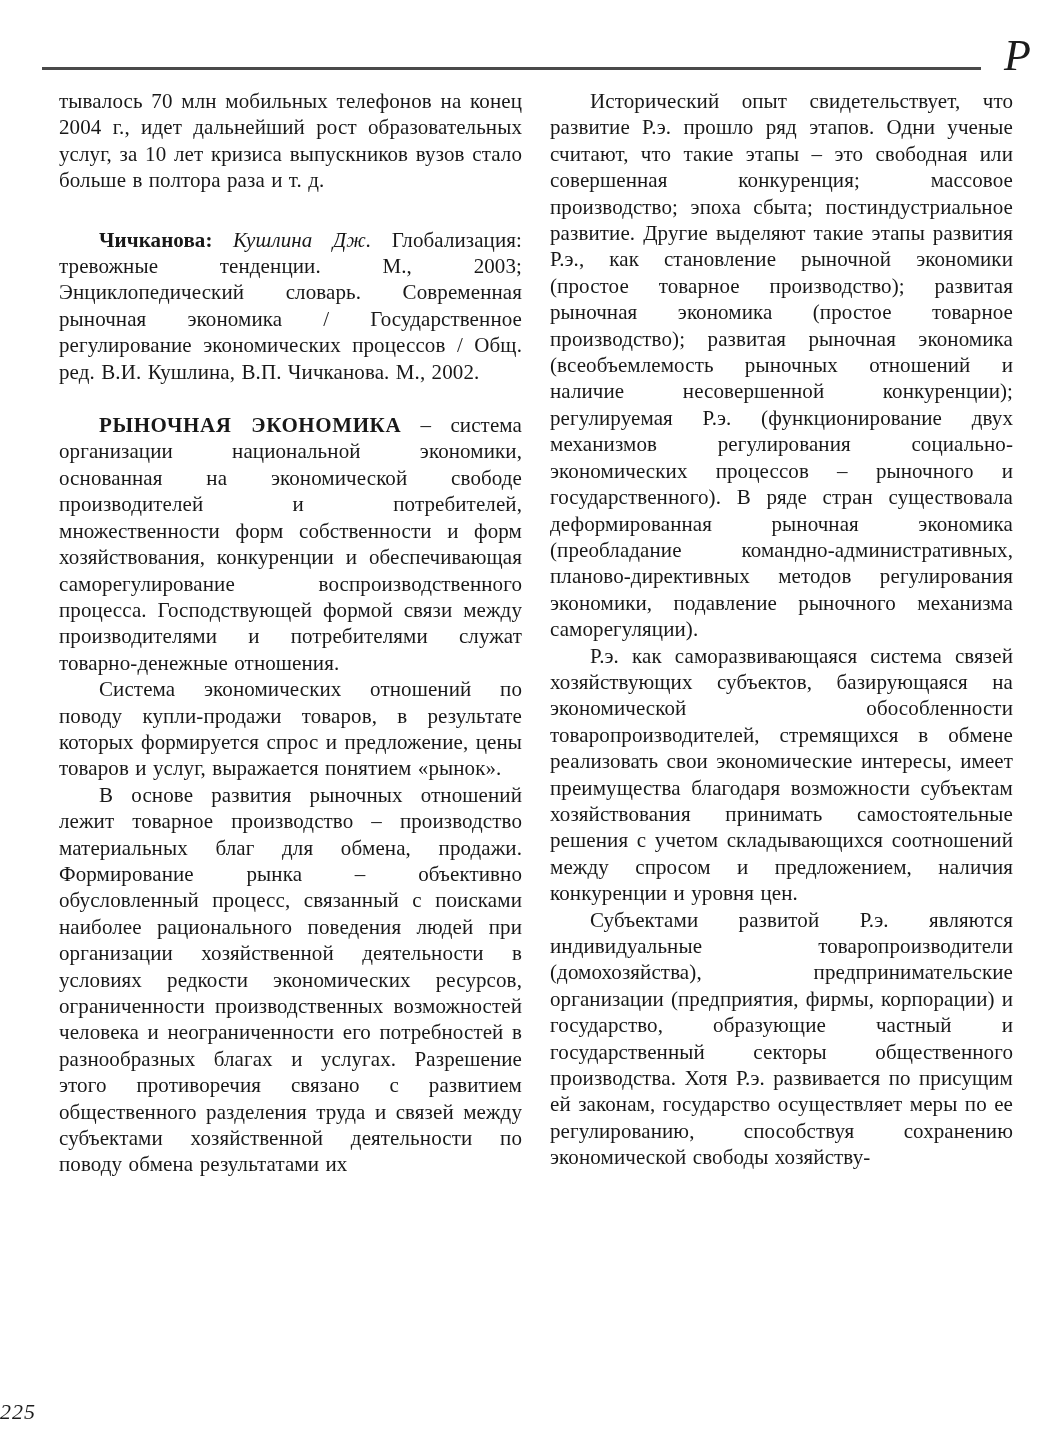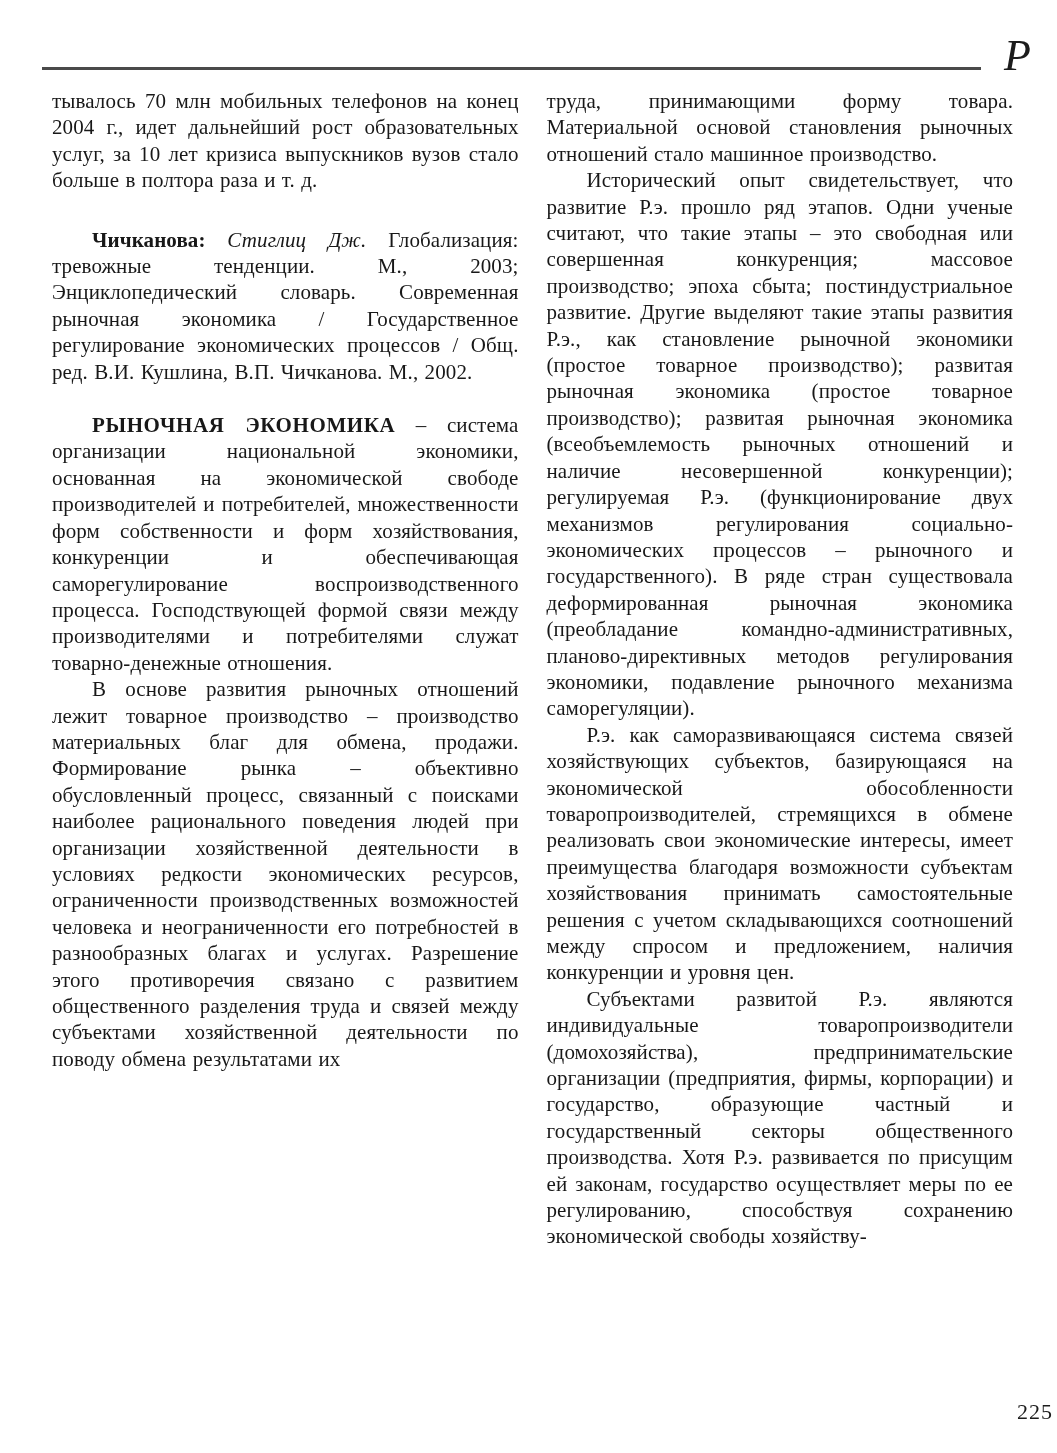--- a/index.html
+++ b/index.html
@@ -28,21 +28,21 @@
     right: 26px; top: 34px;
     font-size: 44px;
     line-height: 1;
     font-style: italic;
     font-weight: 500;
     color: #1c1c1c;
   }
   
   .columns {
     position: absolute;
-    top: 88px; left: 8px; right: 0;
+    top: 88px; left: 15px; right: 0;
     display: flex;
     gap: 28px;
     padding: 0 44px;
     box-sizing: border-box;
   }
   .col {
     flex: 1 1 0;
     min-width: 0;
     font-size: 21px;
     line-height: 26.4px;
@@ -58,21 +58,22 @@
   .para-byline       { text-align: right; }
   .para-entry        { text-indent: 40px; margin-top: 27px; }
   .para-body         { text-indent: 40px; }
   .run-bold   { font-weight: bold; }
   .run-italic { font-style: italic; }
   .para-entry .run-bold { letter-spacing: 0.6px; }
   
   .page-footer {
     position: absolute;
     bottom: 28px; left: 0; right: 4px;
-    text-align: right;
+    text-align: left;
+    font-style: italic;
   }
   .page-number {
     font-size: 22px;
     letter-spacing: 1px;
     color: #1c1c1c;
     display: inline-block;
   }
 </style>
 </head>
 <body>
@@ -80,26 +81,26 @@
 <div class="page">
 
   <header class="page-header">
     <div class="header-rule"></div>
     <div class="header-letter">Р</div>
   </header>
 
   <main class="columns">
     <section class="col">
         <p class="para para-continuation"><span class="run">тывалось 70 млн мобильных телефонов на конец 2004 г., идет дальнейший рост образовательных услуг, за 10 лет кризиса выпускников вузов стало больше в полтора раза и т. д.</span></p>
-        <p class="para para-literature"><span class="run run-bold">Чичканова: </span><span class="run run-italic">Стиглиц Дж. </span><span class="run">Глобализация: тревожные тенденции. М., 2003; Энциклопедический словарь. Современная рыночная экономика / Государственное регулирование экономических процессов / Общ. ред. В.И. Кушлина, В.П. Чичканова. М., 2002.</span></p>
+        <p class="para para-literature"><span class="run run-bold">Чичканова: </span><span class="run run-italic">Кушлина Дж. </span><span class="run">Глобализация: тревожные тенденции. М., 2003; Энциклопедический словарь. Современная рыночная экономика / Государственное регулирование экономических процессов / Общ. ред. В.И. Кушлина, В.П. Чичканова. М., 2002.</span></p>
         <p class="para para-entry"><span class="run run-bold">РЫНОЧНАЯ ЭКОНОМИКА</span><span class="run"> – система организации национальной экономики, основанная на экономической свободе производителей и потребителей, множественности форм собственности и форм хозяйствования, конкуренции и обеспечивающая саморегулирование воспроизводственного процесса. Господствующей формой связи между производителями и потребителями служат товарно-денежные отношения.</span></p>
+        <p class="para para-body"><span class="run">Система экономических отношений по поводу купли-продажи товаров, в результате которых формируется спрос и предложение, цены товаров и услуг, выражается понятием «рынок».</span></p>
         <p class="para para-body"><span class="run">В основе развития рыночных отношений лежит товарное производство – производство материальных благ для обмена, продажи. Формирование рынка – объективно обусловленный процесс, связанный с поисками наиболее рационального поведения людей при организации хозяйственной деятельности в условиях редкости экономических ресурсов, ограниченности производственных возможностей человека и неограниченности его потребностей в разнообразных благах и услугах. Разрешение этого противоречия связано с развитием общественного разделения труда и связей между субъектами хозяйственной деятельности по поводу обмена результатами их</span></p>
       </section>
     <section class="col">
-        <p class="para para-continuation"><span class="run">труда, принимающими форму товара. Материальной основой становления рыночных отношений стало машинное производство.</span></p>
         <p class="para para-body"><span class="run">Исторический опыт свидетельствует, что развитие Р.э. прошло ряд этапов. Одни ученые считают, что такие этапы – это свободная или совершенная конкуренция; массовое производство; эпоха сбыта; постиндустриальное развитие. Другие выделяют такие этапы развития Р.э., как становление рыночной экономики (простое товарное производство); развитая рыночная экономика (простое товарное производство); развитая рыночная экономика (всеобъемлемость рыночных отношений и наличие несовершенной конкуренции); регулируемая Р.э. (функционирование двух механизмов регулирования социально-экономических процессов – рыночного и государственного). В ряде стран существовала деформированная рыночная экономика (преобладание командно-административных, планово-директивных методов регулирования экономики, подавление рыночного механизма саморегуляции).</span></p>
         <p class="para para-body"><span class="run">Р.э. как саморазвивающаяся система связей хозяйствующих субъектов, базирующаяся на экономической обособленности товаропроизводителей, стремящихся в обмене реализовать свои экономические интересы, имеет преимущества благодаря возможности субъектам хозяйствования принимать самостоятельные решения с учетом складывающихся соотношений между спросом и предложением, наличия конкуренции и уровня цен.</span></p>
         <p class="para para-body"><span class="run">Субъектами развитой Р.э. являются индивидуальные товаропроизводители (домохозяйства), предпринимательские организации (предприятия, фирмы, корпорации) и государство, образующие частный и государственный секторы общественного производства. Хотя Р.э. развивается по присущим ей законам, государство осуществляет меры по ее регулированию, способствуя сохранению экономической свободы хозяйству-</span></p>
       </section>
   </main>
 
   <footer class="page-footer">
     <span class="page-number">225</span>
   </footer>
 

